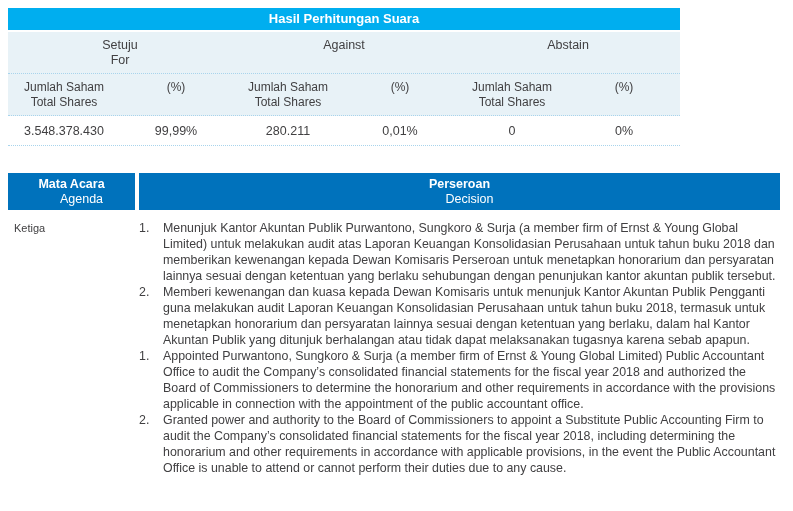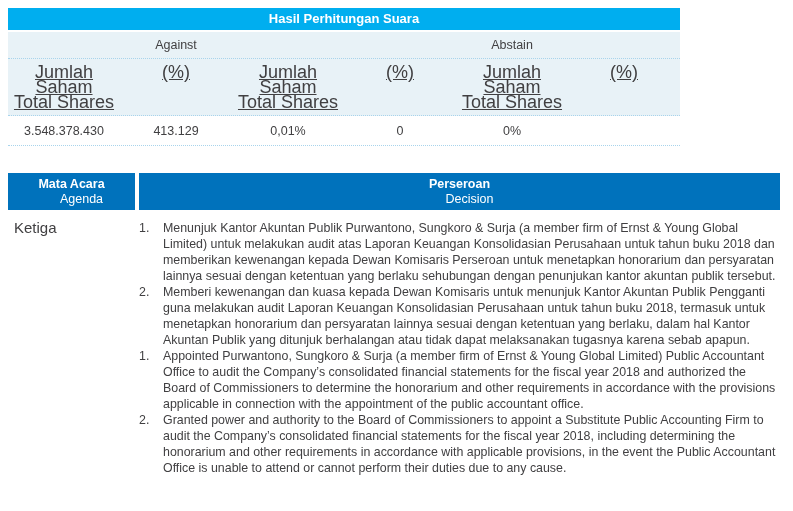--- a/index.html
+++ b/index.html
@@ -21,55 +21,59 @@
   .vt-title { font-weight:bold; font-size:13px; line-height:15px; }
   .vt-subtitle { font-weight:bold; font-style:italic; font-size:12.5px; line-height:14px; }
 
   .vt-groups {
     display:flex; background:#E8F2F7; margin-top:2px;
     border-bottom:1.5px dotted #A8D4EC;
   }
   .vt-group-cell { flex:1; text-align:center; padding:6px 0 5px 0; font-size:12.5px; line-height:15px; }
 
   .vt-cols { display:flex; background:#E8F2F7; border-bottom:1.5px dotted #A8D4EC; }
-  .vt-col-cell { width:16.6667%; text-align:center; padding:6px 0 5px 0; font-size:18px; line-height:15px;text-decoration:underline; }
+  .vt-col-cell { width:16.6667%; text-align:center; padding:6px 0 5px 0; font-size:12px; line-height:15px; }
 
   .vt-data { display:flex; background:#ffffff; border-bottom:1.5px dotted #A8D4EC; }
   .vt-data-cell { width:16.6667%; text-align:center; padding:8px 0 7px 0; font-size:12.5px; line-height:14px; }
 
   
   .agenda-table { margin-top:27px; width:772px; }
   .at-header { display:flex; }
   .at-header-cell {
     background:#0072BC; color:#ffffff; text-align:center; padding:4px 0 4px 0;
   }
   .at-header-left { width:127px; }
   .at-header-gap { width:4px; background:#ffffff; }
   .at-header-right { flex:1; }
   .at-h1 { font-weight:bold; font-size:12.5px; line-height:14.5px; }
   .at-h2 { font-size:12.5px; line-height:14.5px;padding-left:20px; }
 
   .at-body { display:flex; padding-top:10px; }
-  .at-agenda-col { width:131px; padding-left:6px; font-size:15px; line-height:16px; }
+  .at-agenda-col { width:131px; padding-left:6px; font-size:11px; line-height:16px; }
   .at-decision-col { flex:1; padding-right:2px; }
   .decision-item { display:flex; font-size:12.4px; line-height:16px; }
   .decision-num { width:24px; flex-shrink:0; }
   .decision-text { flex:1; }
 </style>
 </head>
 <body>
 
 <div class="page">
 
   <div class="vote-table">
     <div class="vt-header">
       <div class="vt-title">Hasil Perhitungan Suara</div>
     </div>
 
     <div class="vt-groups">
+      <div class="vt-group-cell">
+        <div>Setuju</div>
+        <div>For</div>
+      </div>
       <div class="vt-group-cell">
         <div>Against</div>
       </div>
       <div class="vt-group-cell">
         <div>Abstain</div>
         <div></div>
       </div>
     </div>
 
     <div class="vt-cols">
@@ -91,21 +95,22 @@
         <div>Jumlah Saham</div>
         <div>Total Shares</div>
       </div>
       <div class="vt-col-cell">
         <div>(%)</div>
       </div>
     </div>
 
     <div class="vt-data">
       <div class="vt-data-cell">3.548.378.430</div>
-      <div class="vt-data-cell">413.129</div>
+      <div class="vt-data-cell">99,99%</div>
+      <div class="vt-data-cell">280.211</div>
       <div class="vt-data-cell">0,01%</div>
       <div class="vt-data-cell">0</div>
       <div class="vt-data-cell">0%</div>
     </div>
   </div>
 
   <div class="agenda-table">
     <div class="at-header">
       <div class="at-header-cell at-header-left">
         <div class="at-h1">Mata Acara</div>

